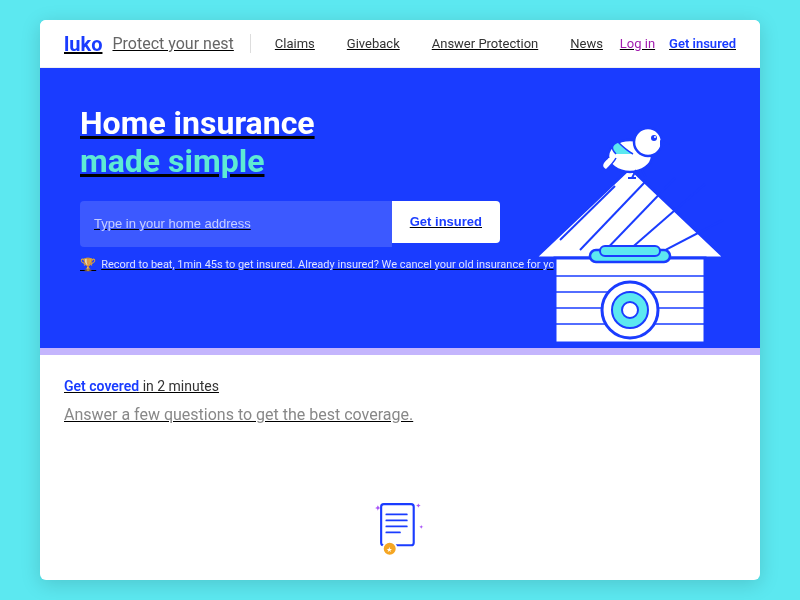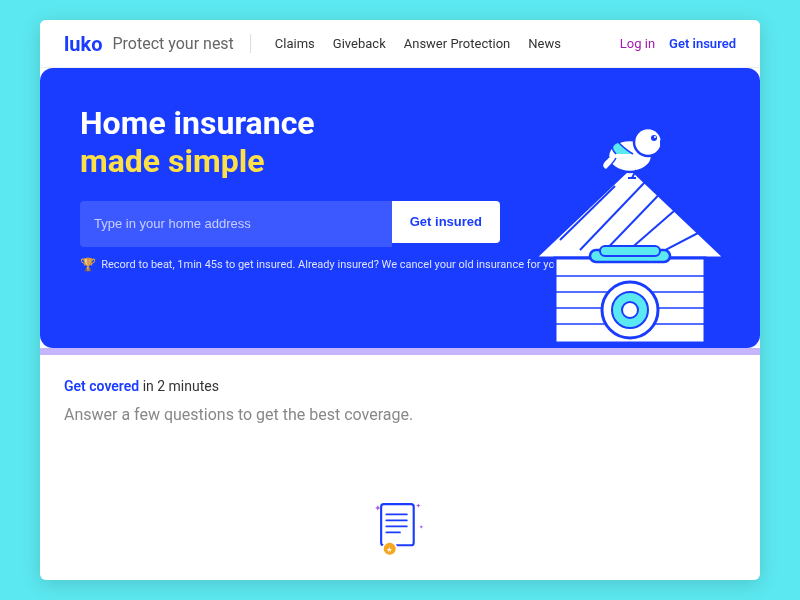--- a/index.html
+++ b/index.html
@@ -11,20 +11,21 @@
       font-family: -apple-system, BlinkMacSystemFont, 'Segoe UI', Roboto, sans-serif;
     }
 
     .outer-frame {
       width: 800px;
       height: 600px;
       background: #5CE8F0;
       display: flex;
       align-items: center;
       justify-content: center;
+      text-decoration: underline;
     }
 
     .page-container {
       width: 720px;
       height: 560px;
       background: #ffffff;
       border-radius: 6px;
       overflow: hidden;
       display: flex;
       flex-direction: column;
@@ -52,21 +53,21 @@
     .navbar-tagline {
       font-size: 16px;
       color: #666;
       margin-right: 24px;
       border-right: 1px solid #ddd;
       padding-right: 16px;
     }
 
     .navbar-links {
       display: flex;
-      gap: 18px;
+      gap: 32px;
       flex: 1;
     }
 
     .navbar-link {
       font-size: 13px;
       color: #333;
       text-decoration: none;
       cursor: pointer;
     }
 
@@ -90,33 +91,32 @@
     }
 
     
     .hero {
       background: #1a3cff;
       padding: 36px 40px 32px;
       position: relative;
       overflow: hidden;
       flex-shrink: 0;
       height: 280px;
-      border-radius: 13px;
     }
 
     .hero-text h1 {
       font-size: 32px;
       font-weight: 700;
       color: #fff;
       line-height: 1.2;
       max-width: 360px;
     }
 
     .hero-text h1 span.made-simple {
-      color: #fde047;
+      color: #5eead4;
     }
 
     .hero-search-row {
       display: flex;
       margin-top: 20px;
       max-width: 420px;
     }
 
     .hero-input {
       flex: 1;

